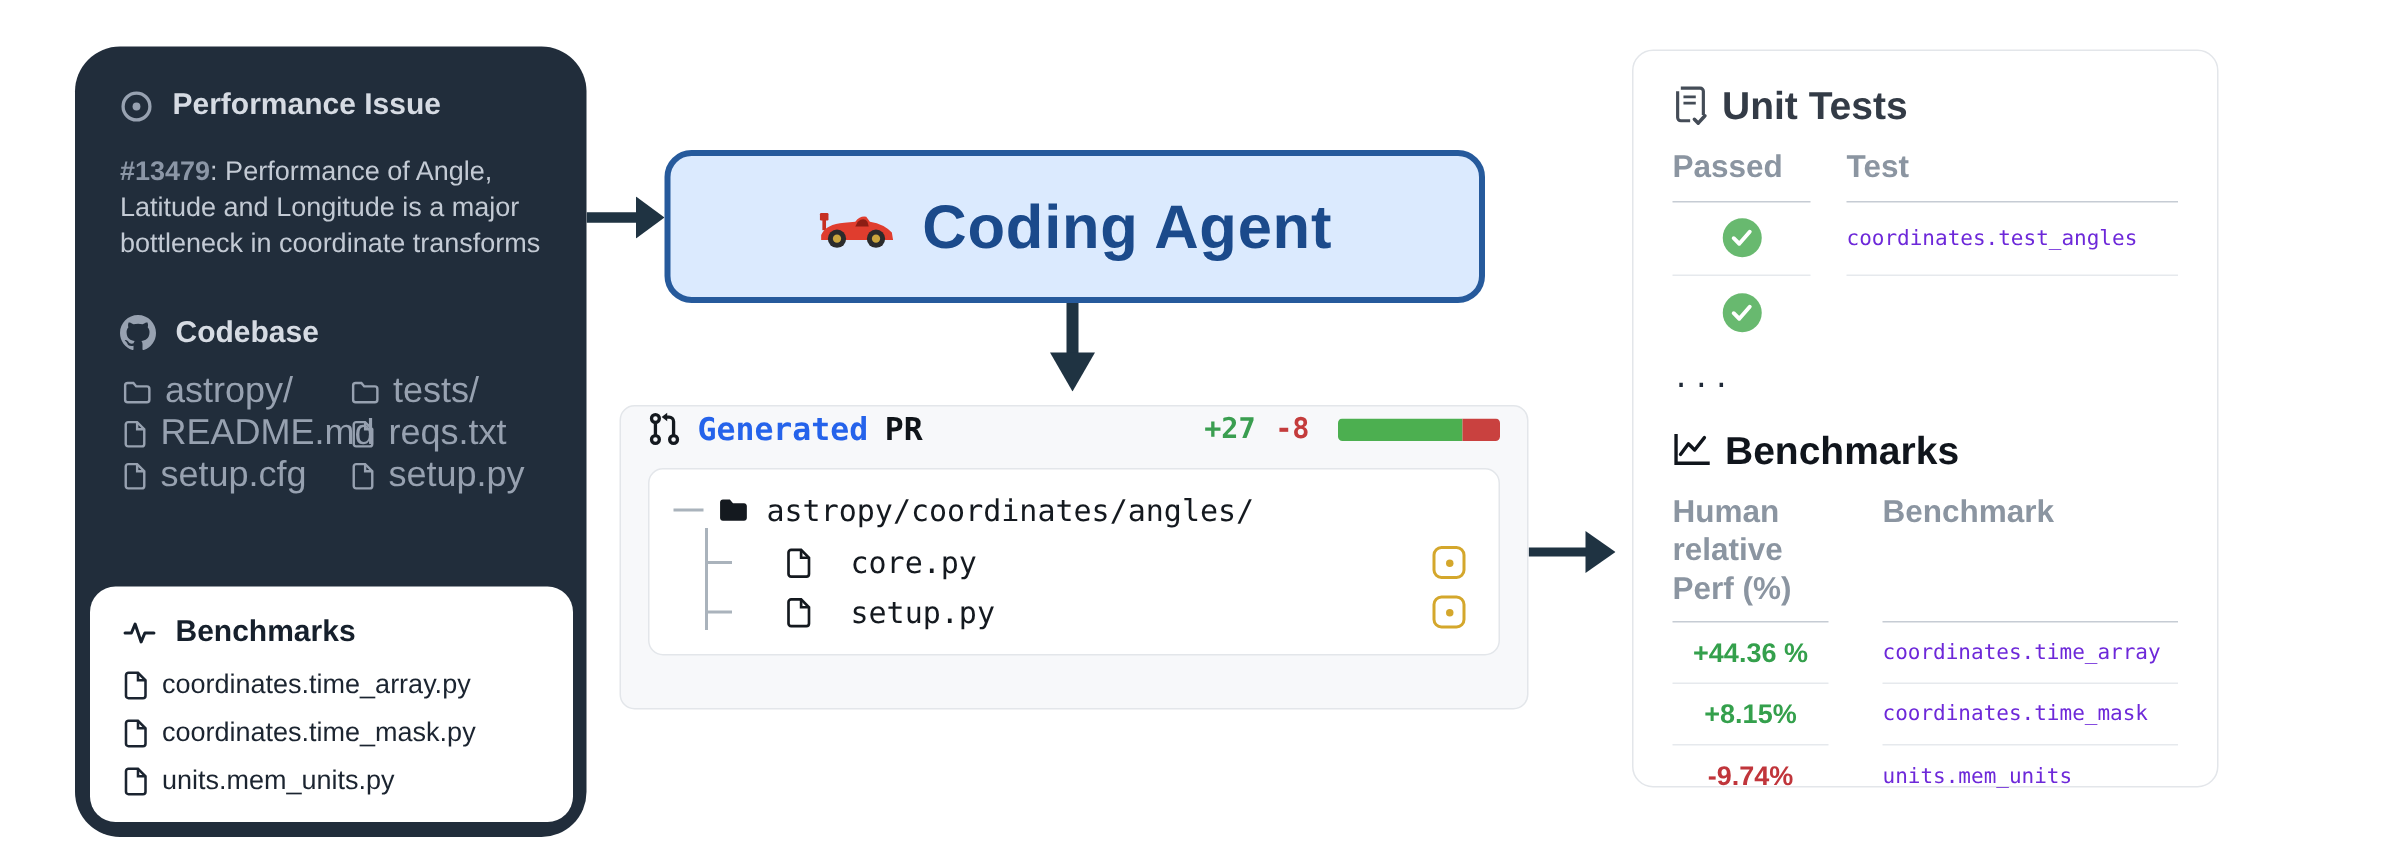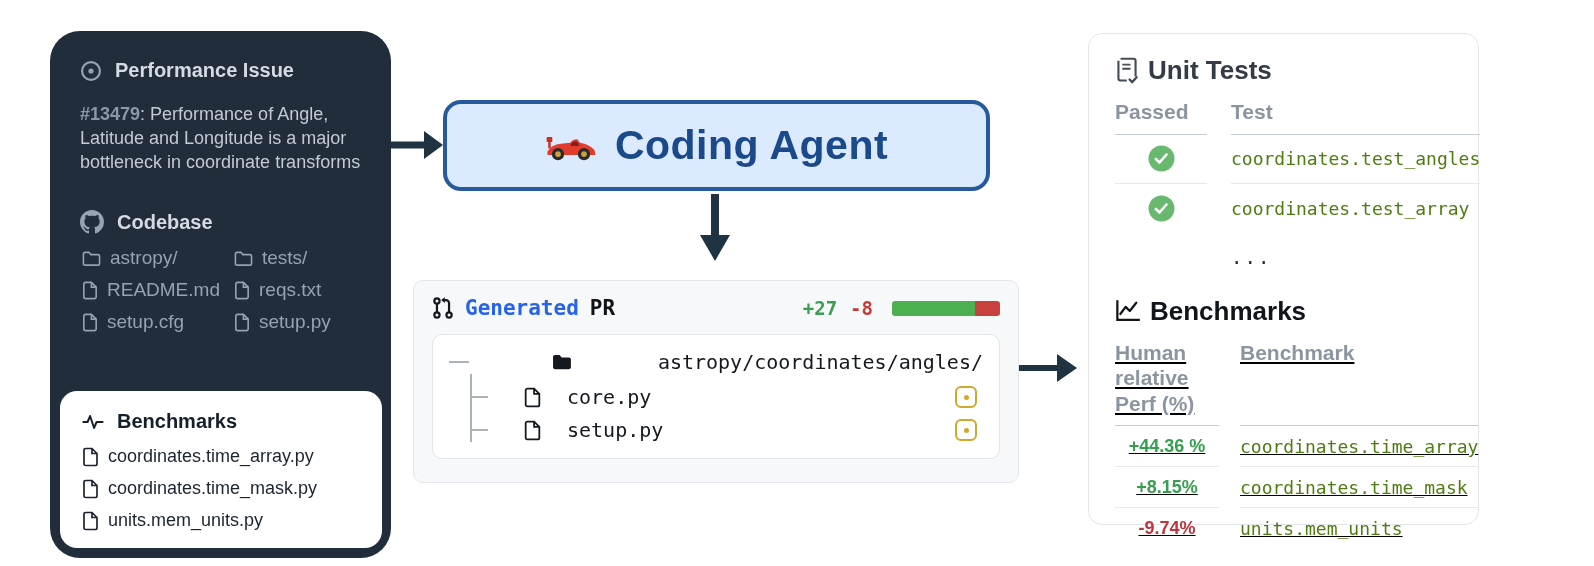--- a/index.html
+++ b/index.html
@@ -11,67 +11,67 @@
     position: absolute; left: 50px; top: 31px; width: 341px; height: 527px;
     background: #212d3b; border-radius: 30px; padding: 28px 28px 10px 30px;
     color: #c3cad4;
   }
   .panel-heading { display: flex; align-items: center; gap: 13px; font-size: 20px; font-weight: 700; color: #d6dbe3; }
   .panel-heading svg { flex: 0 0 auto; }
   .issue-desc { margin-top: 21px; font-size: 18px; line-height: 1.32; width: 292px; color: #c3cad4; }
   .issue-num { color: #8b96a6; font-weight: 700; }
   .codebase-block { margin-top: 36px; }
   .file-grid {
-    display: grid; grid-template-columns: 152px 1fr; row-gap: 10px;
-    margin-top: 13px; margin-left: 2px; font-size: 19px; color: #97a1b0;
+    display: grid; grid-template-columns: 152px 1fr; 
+    margin-top: 13px; margin-left: 2px; font-size: 24px; color: #97a1b0;
   }
   .file-item { display: flex; align-items: center; gap: 9px; }
   .file-item svg { flex: 0 0 auto; }
 
   .bench-card {
     position: absolute; left: 10px; right: 9px; bottom: 10px;
     background: #ffffff; border-radius: 17px; padding: 19px 20px 17px 22px; color: #16202c;
   }
   .bench-card .panel-heading { color: #16202c; }
   .bench-files { margin-top: 13px; display: flex; flex-direction: column; gap: 11px; font-size: 18px; color: #1b2430; }
 
   
   .arrow { position: absolute; }
   .arrow * { fill: #1f3342; }
 
   
   .agent-box {
-    position: absolute; left: 443px; top: 100px; width: 547px; height: 91px;
+    position: absolute; left: 443px; top: 100px; width: 547px; height: 102px;
     background: #dbeafe; border: 4px solid #265a9c; border-radius: 18px;
     display: flex; align-items: center; justify-content: center; gap: 18px;
   }
   .agent-label { font-size: 41px; font-weight: 700; color: #1b4a8b; letter-spacing: 0.5px; }
 
   
   .pr-card {
-    position: absolute; left: 413px; top: 280px; width: 606px; height: 203px;
+    position: absolute; left: 413px; top: 270px; width: 606px; height: 203px;
     background: #f7f8fa; border: 1.5px solid #e3e6ea; border-radius: 10px;
-    padding: 15px 18px;
+    padding: 3px 18px;
   }
   .pr-header { display: flex; align-items: center; gap: 11px; }
   .pr-title-gen { font-family: "DejaVu Sans Mono", monospace; font-weight: 700; font-size: 21px; color: #2563eb; }
   .pr-title-pr  { font-family: "DejaVu Sans Mono", monospace; font-weight: 700; font-size: 21px; color: #0f1419; }
   .pr-spacer { flex: 1; }
   .add-count { font-family: "DejaVu Sans Mono", monospace; font-weight: 700; font-size: 19px; color: #3a9e50; }
   .del-count { font-family: "DejaVu Sans Mono", monospace; font-weight: 700; font-size: 19px; color: #c43c3c; margin-left: 2px; }
   .diff-bar { width: 108px; height: 15px; border-radius: 3px; overflow: hidden; display: flex; margin-left: 8px; }
   .diff-green { background: #4caf50; height: 100%; }
   .diff-red { background: #c9413f; height: 100%; flex: 1; }
 
   .tree-box {
     margin-top: 14px; background: #ffffff; border: 1.5px solid #e3e6ea; border-radius: 10px;
     padding: 15px 16px 16px 16px;
     font-family: "DejaVu Sans Mono", monospace; font-size: 20px; color: #14191f;
   }
-  .tree-row { display: flex; align-items: center; justify-content: space-between; }
+  .tree-row { display: flex; align-items: center; }
   .tree-dash { width: 20px; height: 0; border-top: 2px solid #aab3bc; margin-right: 10px; flex: 0 0 auto; }
   .tree-row svg { margin-right: 11px; flex: 0 0 auto; }
   .tree-children { margin-left: 21px; border-left: 2px solid #aab3bc; padding-top: 2px; }
   .tree-child { display: flex; align-items: center; margin-top: 9px; gap: 26px; }
   .tree-child .tree-dash { width: 16px; }
   .mod-badge {
     margin-left: auto; margin-right: 6px; width: 22px; height: 22px;
     border: 2.5px solid #d4a72c; border-radius: 6px; position: relative; flex: 0 0 auto;
   }
   .mod-badge::after {
@@ -84,25 +84,25 @@
     position: absolute; left: 1088px; top: 33px; width: 391px; height: 492px;
     background: #ffffff; border: 1.5px solid #e3e6ea; border-radius: 14px;
     padding: 21px 26px 16px 26px;
   }
   .rp-heading { display: flex; align-items: center; gap: 9px; font-size: 26px; font-weight: 700; color: #333b46; }
   .rp-heading.dark { color: #10151c; }
   .rp-heading svg { flex: 0 0 auto; }
 
   .rtable { display: grid; margin-top: 13px; }
   .tests-table { grid-template-columns: 92px 1fr; column-gap: 24px; }
-  .bench-table { grid-template-columns: 104px 1fr; column-gap: 21px; text-decoration: underline; }
+  .bench-table { grid-template-columns: 104px 1fr; column-gap: 36px; }
   .th { font-size: 21px; font-weight: 700; color: #8b95a1; padding-bottom: 9px; border-bottom: 1.5px solid #c6ccd4; line-height: 1.22; }
   .td { display: flex; align-items: center; }
   .td.center { justify-content: center; }
-  .mono-cell { font-family: "DejaVu Sans Mono", monospace; font-size: 18px; color: #4d7c0f; }
+  .mono-cell { font-family: "DejaVu Sans Mono", monospace; font-size: 14px; color: #6d28d9; }
   .row-line { border-bottom: 1.5px solid #e6e9ed; }
   .tests-table .td { min-height: 49px; }
   .bench-table .td { min-height: 41px; }
   .perf { font-size: 18px; font-weight: 700; }
   .perf.up { color: #34a04c; }
   .perf.down { color: #c0353b; }
   .ellipsis-cell { font-family: "DejaVu Sans Mono", monospace; font-size: 19px; color: #1f2937; min-height: 38px; display: flex; align-items: center; letter-spacing: 2px; }
   .bench-heading-gap { margin-top: 14px; }
 </style>
 </head>
@@ -307,21 +307,20 @@
           </svg>
       </div>
       <div class="td mono-cell row-line">coordinates.test_angles</div>
 
       <div class="td center">
         <svg width="27" height="27" viewBox="0 0 27 27">
             <circle cx="13.5" cy="13.5" r="13" fill="#68b96f"></circle>
             <path fill="none" stroke="#ffffff" stroke-width="2.6" stroke-linecap="round" stroke-linejoin="round" d="M7.8 13.8l3.7 3.7 7-8"></path>
           </svg>
       </div>
-      <div class="td mono-cell">coordinates.test_array</div>
 
       <div class="td"></div>
       <div class="ellipsis-cell">...</div>
     </div>
 
     <div class="rp-heading dark bench-heading-gap">
       <svg width="26" height="24" viewBox="0 0 22 20">
         <path fill="none" stroke="#10151c" stroke-width="1.9" d="M2 1v16.5h19"></path>
         <path fill="none" stroke="#10151c" stroke-width="1.9" stroke-linecap="round" stroke-linejoin="round" d="M4.5 12.5l4.5-6 3.5 3.5 5.5-7"></path>
       </svg>

